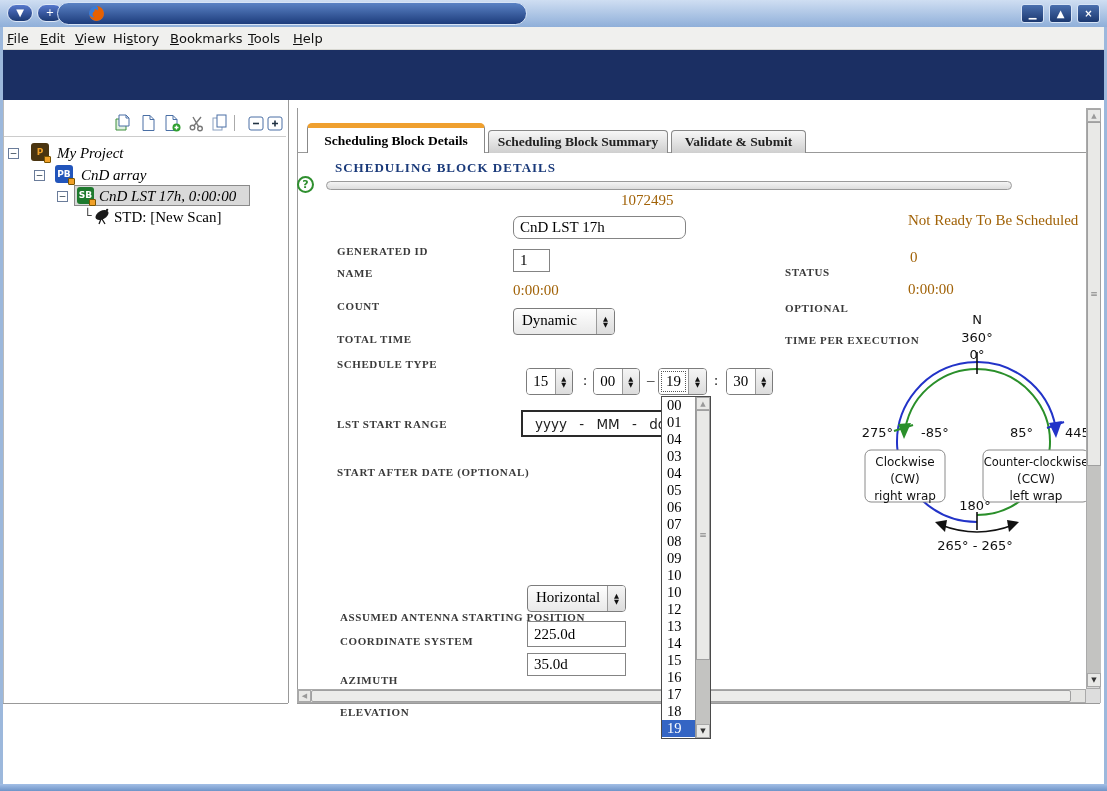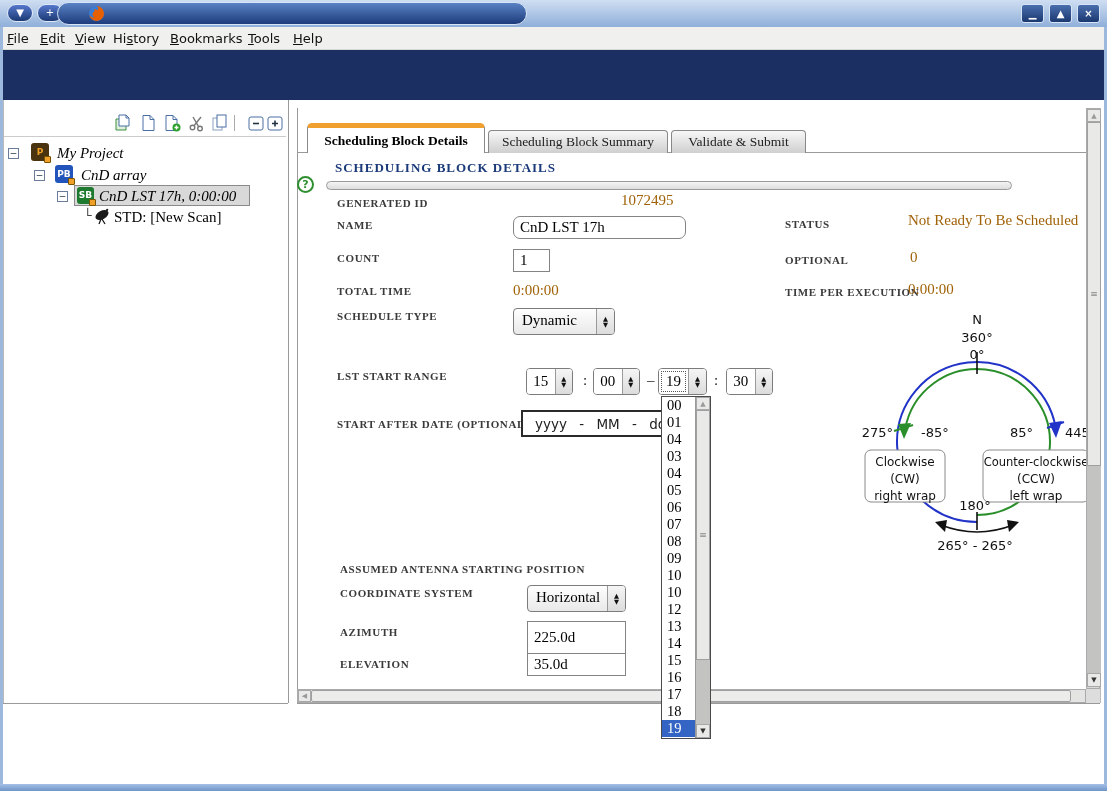--- a/index.html
+++ b/index.html
@@ -57,31 +57,31 @@
   .tree-sel { position:absolute; left:74px; top:185px; width:176px; height:21px;
               background:#d9d9d9; border:1px solid #8a8a8a; }
   .branch { position:absolute; font-size:13px; color:#444; font-family:"DejaVu Sans",sans-serif; }
 
   
   .vline { position:absolute; width:1px; background:#999; }
   .hlineg { position:absolute; height:1px; background:#999; }
 
   
   .tab { position:absolute; display:flex; align-items:center; justify-content:center;
-         font-family:"Liberation Serif",serif; }
+         font-family:"Liberation Serif",serif;font-weight:bold; }
   .tab-active { top:123px; height:30px; background:#fff; border:1px solid #888; border-bottom:none;
                 border-top:5px solid #efa02f; border-radius:5px 5px 0 0; font-weight:bold;
                 font-size:13.5px; z-index:5; }
   .tab-idle { top:130px; height:23px; background:linear-gradient(#f7f7f7,#cfcfcf);
               border:1px solid #888; border-bottom:none; border-radius:4px 4px 0 0;
               font-size:13.5px; color:#222; z-index:2; }
 
   
   .flabel { position:absolute; font-family:"Liberation Serif",serif; font-weight:bold;
-            font-size:11px; letter-spacing:.6px; color:#3a3a3a; white-space:nowrap; }
+            font-size:11px; letter-spacing:.6px; color:#3a3a3a; white-space:nowrap;margin-top:48px; }
   .fval { position:absolute; font-family:"Liberation Serif",serif; font-size:15px; color:#a16207;
           white-space:nowrap; }
   .tinput { position:absolute; background:#fff; border:1px solid #848484;
             font-family:"Liberation Serif",serif; font-size:15px; color:#000;
             display:flex; align-items:center; padding-left:6px; }
   .combo, .spin { position:absolute; display:flex; border:1px solid #7c7c7c; border-radius:4px;
                   background:linear-gradient(#fefefe,#e9e9e9); height:27px; overflow:hidden; }
   .ctext { flex:1; font-family:"Liberation Serif",serif; font-size:15px; padding:3px 0 0 8px;
            white-space:nowrap; }
   .carr { width:18px; border-left:1px solid #9a9a9a; display:flex; flex-direction:column;
@@ -364,21 +364,21 @@
     <div class="flabel" style="left:340px;top:587px;">COORDINATE SYSTEM</div>
     <div class="combo" style="left:527px;top:585px;width:99px;">
       <span class="ctext">Horizontal</span>
       <span class="carr">
           <span>▲</span>
           <span>▼</span>
         </span>
     </div>
 
     <div class="flabel" style="left:340px;top:626px;">AZIMUTH</div>
-    <div class="tinput" style="left:527px;top:621px;width:99px;height:33px;">225.0d</div>
+    <div class="tinput" style="left:527px;top:621px;width:99px;height:26px;">225.0d</div>
 
     <div class="flabel" style="left:340px;top:658px;">ELEVATION</div>
     <div class="tinput" style="left:527px;top:653px;width:99px;height:23px;">35.0d</div>
 
     <div class="flabel" style="left:785px;top:218px;">STATUS</div>
     <div class="fval clipbox" style="left:908px;top:212px;width:178px;">Not Ready To Be Scheduled</div>
     <div class="flabel" style="left:785px;top:254px;">OPTIONAL</div>
     <div class="fval" style="left:910px;top:249px;">0</div>
     <div class="flabel" style="left:785px;top:286px;">TIME PER EXECUTION</div>
     <div class="fval" style="left:908px;top:281px;">0:00:00</div>

